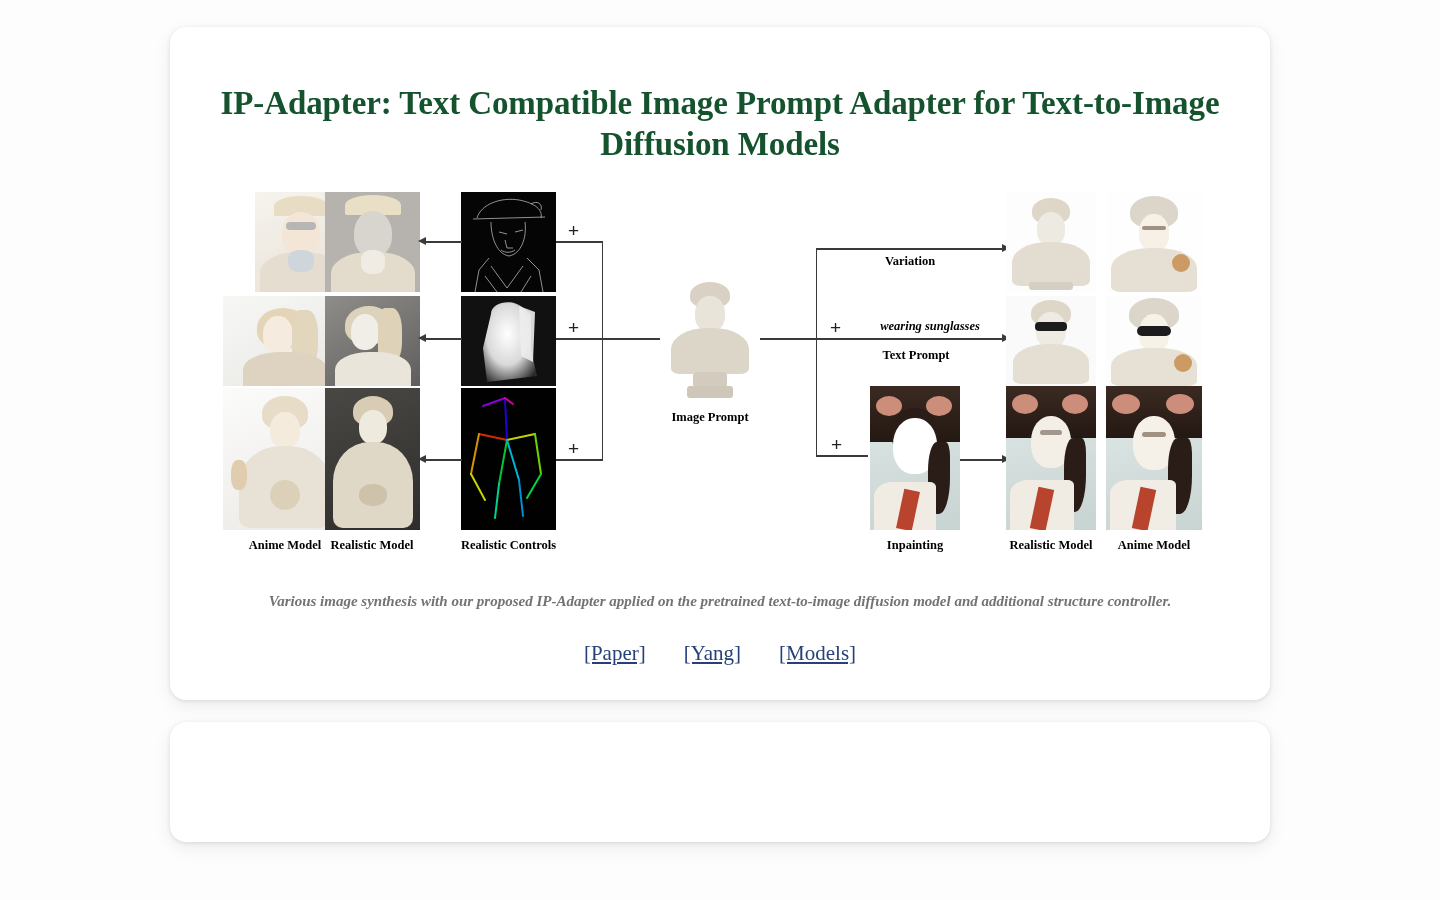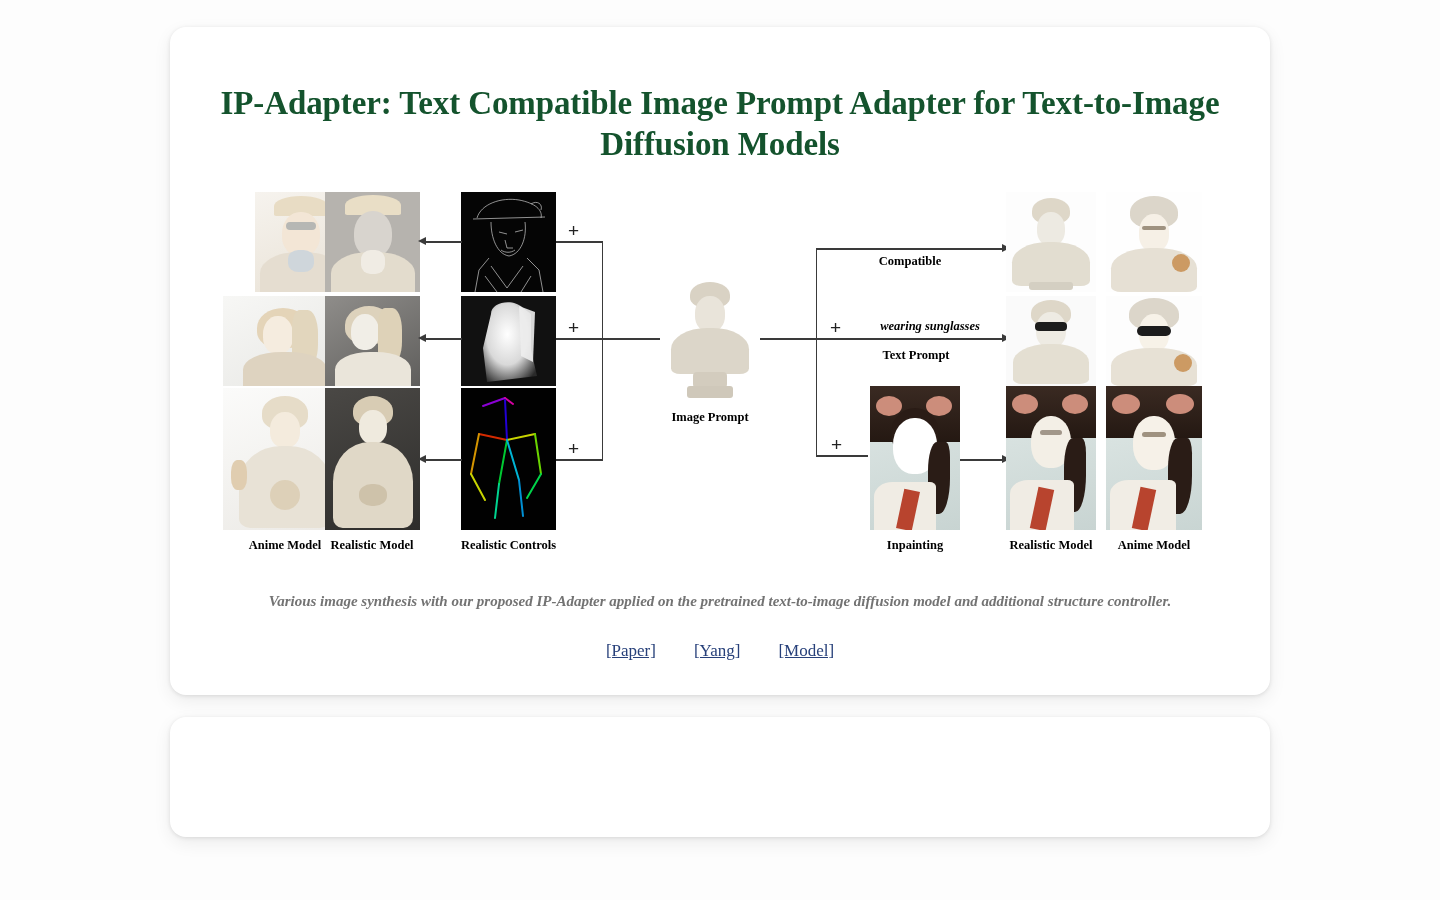--- a/index.html
+++ b/index.html
@@ -100,21 +100,21 @@
     font-style: italic;
     line-height: 1.5;
     color: #737373;
   }
 
   .links {
     text-align: center;
     margin-top: 28px;
   }
   .links a {
-    font-size: 17px;
+    font-size: 21px;
     color: #27407a;
     text-decoration: underline;
     margin: 0 17px;
   }
 
   
   .ph { width: 100%; height: 100%; position: relative; overflow: hidden; }
   .bustfig { position: absolute; left: 50%; transform: translateX(-50%); }
   .head { border-radius: 48% 48% 44% 44%; }
   .shoulders { border-radius: 46% 46% 12% 12%; }
@@ -262,21 +262,21 @@
           <div class="bustfig" style="top:110px;width:46px;height:12px;background:#cfc8ba;border-radius:3px;"></div>
         </div>
       </div>
       <div class="fig-label" style="left:430px; top:222px; width:140px;">Image Prompt</div>
 
       <div class="line hline" style="left:550px; top:150px; width:57px;"></div>
       <div class="line vline" style="left:606px; top:60px; height:208px;"></div>
 
       <div class="line hline" style="left:606px; top:60px; width:188px;"></div>
       <div class="arrow-r" style="left:792px; top:56px;"></div>
-      <div class="fig-label" style="left:630px; top:66px; width:140px;">Compatible</div>
+      <div class="fig-label" style="left:630px; top:66px; width:140px;">Variation</div>
 
       <div class="line hline" style="left:606px; top:150px; width:188px;"></div>
       <div class="arrow-r" style="left:792px; top:146px;"></div>
       <div class="plus" style="left:620px; top:130px;">+</div>
       <div class="fig-label italic" style="left:640px; top:131px; width:160px;">wearing sunglasses</div>
       <div class="fig-label" style="left:636px; top:160px; width:140px;">Text Prompt</div>
 
       <div class="line hline" style="left:606px; top:267px; width:52px;"></div>
       <div class="plus" style="left:621px; top:247px;">+</div>
       <div class="fig-img" style="left:660px; top:198px; width:90px; height:144px;">
@@ -361,20 +361,20 @@
       <div class="fig-label" style="left:781px; top:350px; width:120px;">Realistic Model</div>
       <div class="fig-label" style="left:884px; top:350px; width:120px;">Anime Model</div>
 
     </div>
 
     <div class="caption">Various image synthesis with our proposed IP-Adapter applied on the pretrained text-to-image diffusion model and additional structure controller.</div>
 
     <div class="links">
       <a href="#">[Paper]</a>
       <a href="#">[Yang]</a>
-      <a href="#">[Model]</a>
+      <a href="#">[Models]</a>
     </div>
 
   </div>
 
   <div class="card card-second"></div>
 
 </div>
 
 </body></html>

